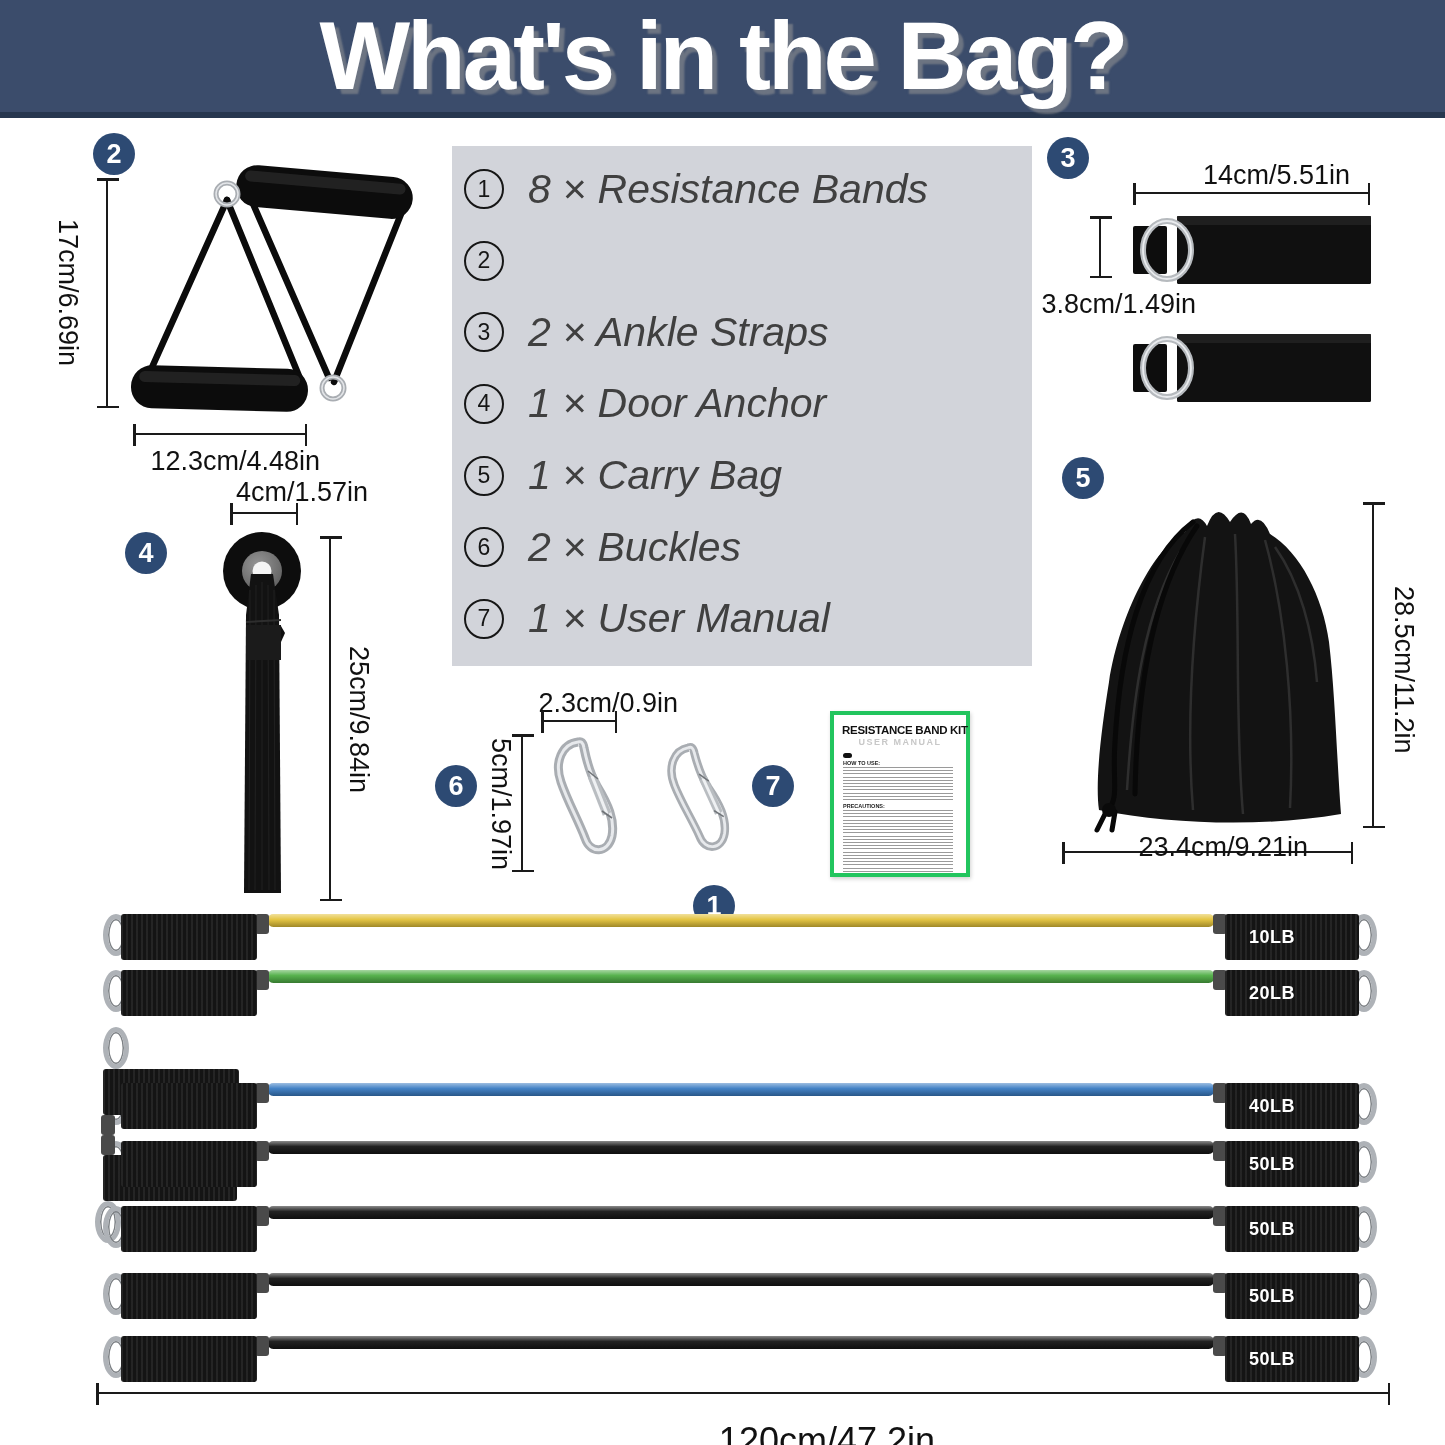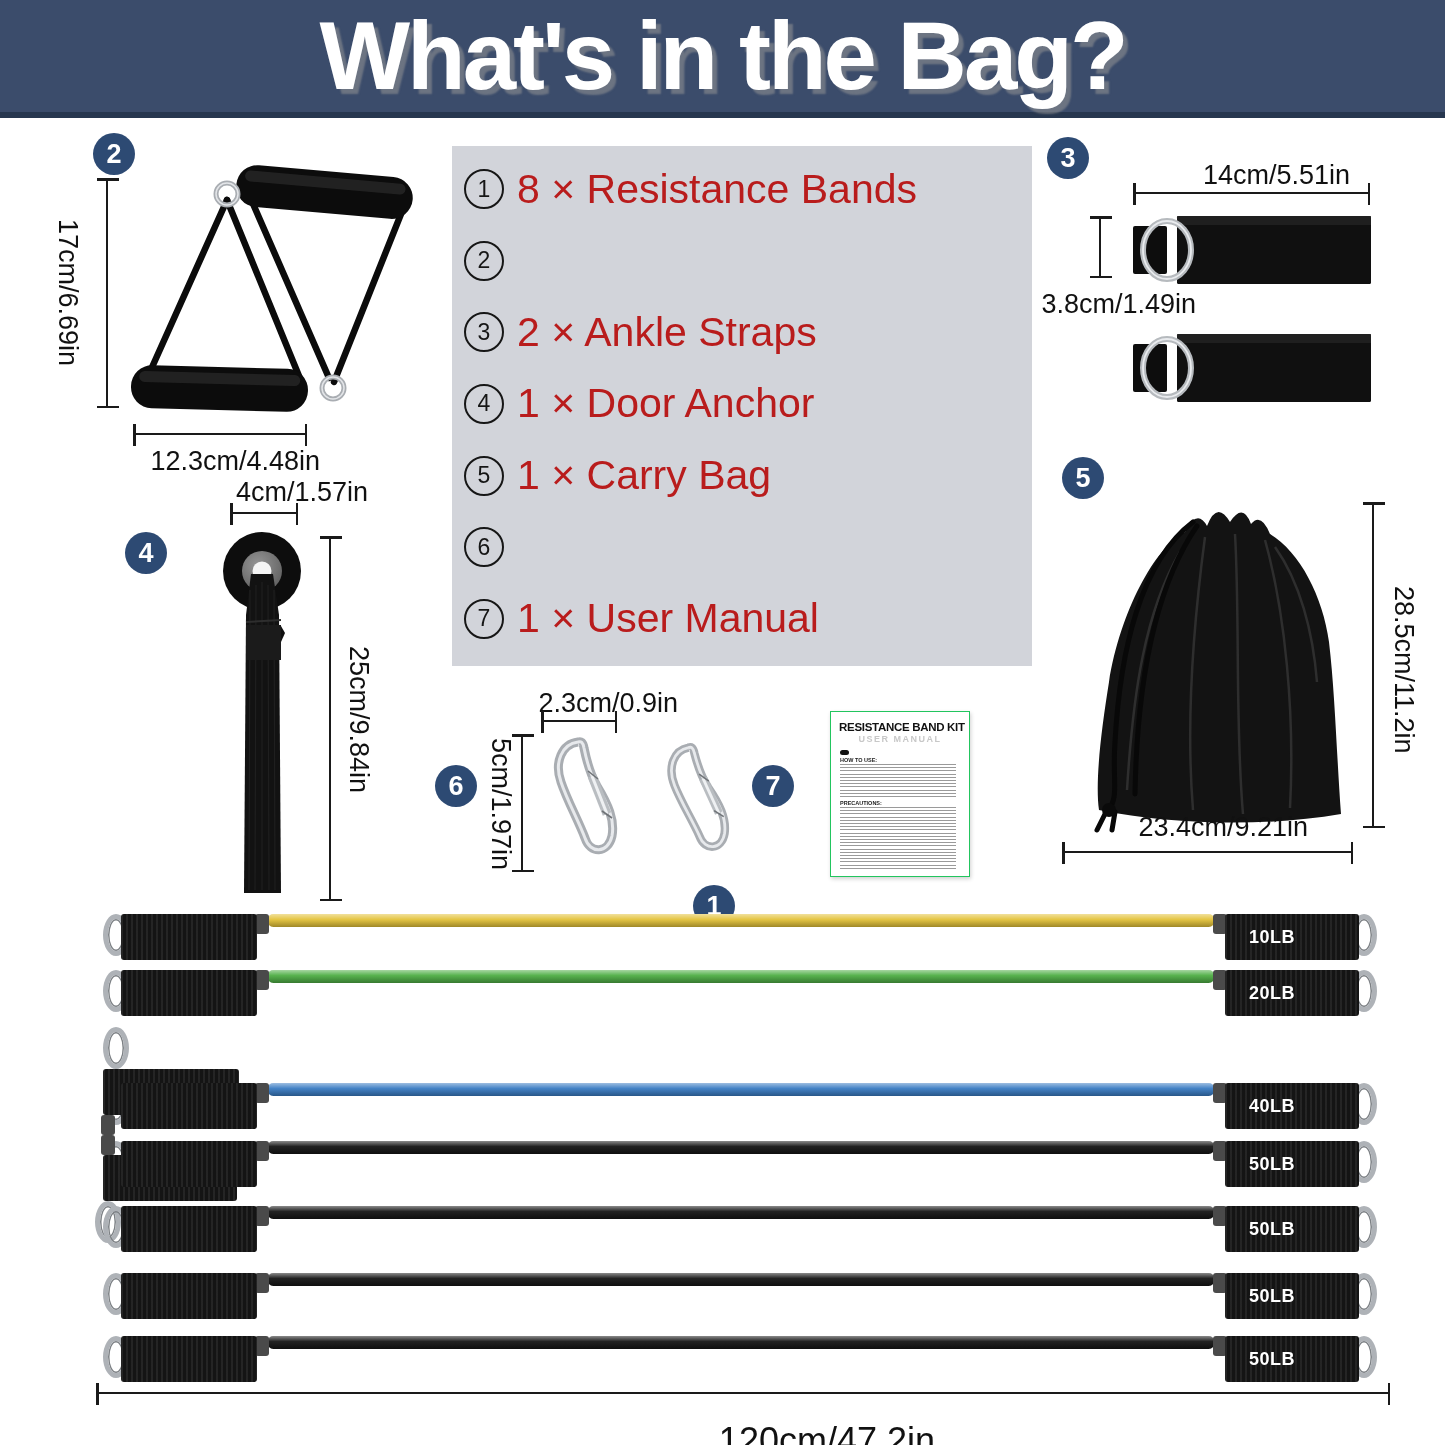--- a/index.html
+++ b/index.html
@@ -16,21 +16,21 @@
   
   .badge{width:42px;height:42px;border-radius:50%;background:var(--badge-bg,#2d4a73);
          color:#fff;font-size:27px;font-weight:700;display:flex;align-items:center;justify-content:center;}
 
   
   #panel{left:452px;top:146px;width:580px;height:520px;background:var(--panel-bg,#d2d4da);
          display:flex;flex-direction:column;justify-content:space-between;padding:10px 0 14px 0;box-sizing:border-box;}
   .prow{display:flex;align-items:center;padding-left:12px;height:66px;}
   .pcirc{width:36px;height:36px;border:2.5px solid #161616;border-radius:50%;flex:0 0 auto;
          display:flex;align-items:center;justify-content:center;font-size:23px;color:#161616;}
-  .ptext{margin-left:13px;font-size:41px;color:#b91c1c;white-space:nowrap;}
+  .ptext{margin-left:24px;font-size:41px;color:#404040;white-space:nowrap;font-style:italic;}
 
   
   .dim-h{border-top:2.5px solid #1a1a1a;height:0;}
   .dim-h::before,.dim-h::after{content:"";position:absolute;top:-11px;width:2.5px;height:22px;background:#1a1a1a;}
   .dim-h::before{left:0;} .dim-h::after{right:0;}
   .dim-v{border-left:2.5px solid #1a1a1a;width:0;}
   .dim-v::before,.dim-v::after{content:"";position:absolute;left:-11px;width:22px;height:2.5px;background:#1a1a1a;}
   .dim-v::before{top:0;} .dim-v::after{bottom:0;}
   .dlabel{font-size:27px;color:#111;text-align:right;white-space:nowrap;}
   .dlabel.vert{writing-mode:vertical-rl;display:flex;align-items:center;justify-content:center;text-align:center;}
@@ -45,21 +45,21 @@
          background-image:repeating-linear-gradient(90deg,rgba(255,255,255,.07) 0 2px,rgba(0,0,0,0) 2px 5px);
          display:flex;align-items:center;}
   .strap.l{width:136px;} .strap.r{width:134px;}
   .conn{width:14px;height:20px;background:#4a4a4a;border-radius:3px;flex:0 0 auto;margin:0 -2px;z-index:1;}
   .tube{flex:1 1 auto;height:13px;border-radius:7px;background:var(--band,#333);position:relative;z-index:0;}
   .tube::after{content:"";position:absolute;inset:0;border-radius:7px;
                background:linear-gradient(to bottom,rgba(255,255,255,.5),rgba(255,255,255,.05) 42%,rgba(0,0,0,.28) 96%);}
   .band-label{color:#fff;font-size:18px;font-weight:700;letter-spacing:.5px;padding-left:24px;}
 
   
-  #manual{left:830px;top:711px;width:140px;height:166px;background:#fff;border:1px solid #22c55e;
+  #manual{left:830px;top:711px;width:140px;height:166px;background:#fff;border:4px solid #22c55e;
           box-shadow:1px 2px 4px rgba(0,0,0,.18);box-sizing:border-box;padding:9px 8px 6px 8px;text-align:center;}
   #manual .mtitle{font-size:11.5px;font-weight:700;color:#111;letter-spacing:-.3px;white-space:nowrap;}
   #manual .msub{font-size:9px;font-weight:700;color:#c8c8c8;letter-spacing:1.5px;margin-top:1px;}
   #manual .mdot{width:9px;height:5px;border-radius:3px;background:#111;margin:6px 0 2px 1px;}
   #manual .msec{font-size:5.5px;font-weight:700;color:#222;text-align:left;margin:2px 0 1px 1px;}
   #manual .tlines{background:repeating-linear-gradient(to bottom,#9a9a9a 0 1px,rgba(0,0,0,0) 1px 3.2px);
                   margin-left:1px;}
 </style>
 </head>
 <body>
@@ -107,20 +107,21 @@
     <div class="prow">
         <span class="pcirc">4</span>
         <span class="ptext">1 × Door Anchor</span>
       </div>
     <div class="prow">
         <span class="pcirc">5</span>
         <span class="ptext">1 × Carry Bag</span>
       </div>
     <div class="prow">
         <span class="pcirc">6</span>
+        <span class="ptext">2 × Buckles</span>
       </div>
     <div class="prow">
         <span class="pcirc">7</span>
         <span class="ptext">1 × User Manual</span>
       </div>
   </div>
 
   <div class="dim-v abs" style="left:106px;top:178px;height:230px;"></div>
   <div class="dlabel vert abs" style="left:45px;top:178px;width:44px;height:230px;">17cm/6.69in</div>
   <svg class="abs" style="left:118px;top:158px;" width="325" height="265" viewBox="0 0 325 265">
@@ -242,21 +243,21 @@
       <path d="M 108 30 C 55 70, 35 160, 30 250 C 27 290, 35 305, 22 320"></path>
       <path d="M 112 34 C 70 95, 52 190, 50 302"></path>
       <path d="M 20 322 L 12 338"></path>
       <path d="M 30 320 L 27 338"></path>
     </g>
     <circle cx="24" cy="318" r="7" fill="#0a0a0a"></circle>
   </svg>
   <div class="dim-v abs" style="left:1372px;top:502px;height:326px;"></div>
   <div class="dlabel vert abs" style="left:1382px;top:560px;width:42px;height:220px;">28.5cm/11.2in</div>
   <div class="dim-h abs" style="left:1062px;top:851px;width:291px;"></div>
-  <div class="dlabel abs" style="left:1108px;top:812px;width:200px;">23.4cm/9.21in</div>
+  <div class="dlabel abs" style="left:1108px;top:832px;width:200px;">23.4cm/9.21in</div>
 
   <div class="band-row abs" style="top:914px;">
     <span class="ring l"></span>
       <span class="strap l"></span>
       <span class="conn"></span>
       <span class="tube" style="--band: #e3c23a;"></span>
       <span class="conn"></span>
       <span class="strap r">
         <span class="band-label">10LB</span>
       </span>

